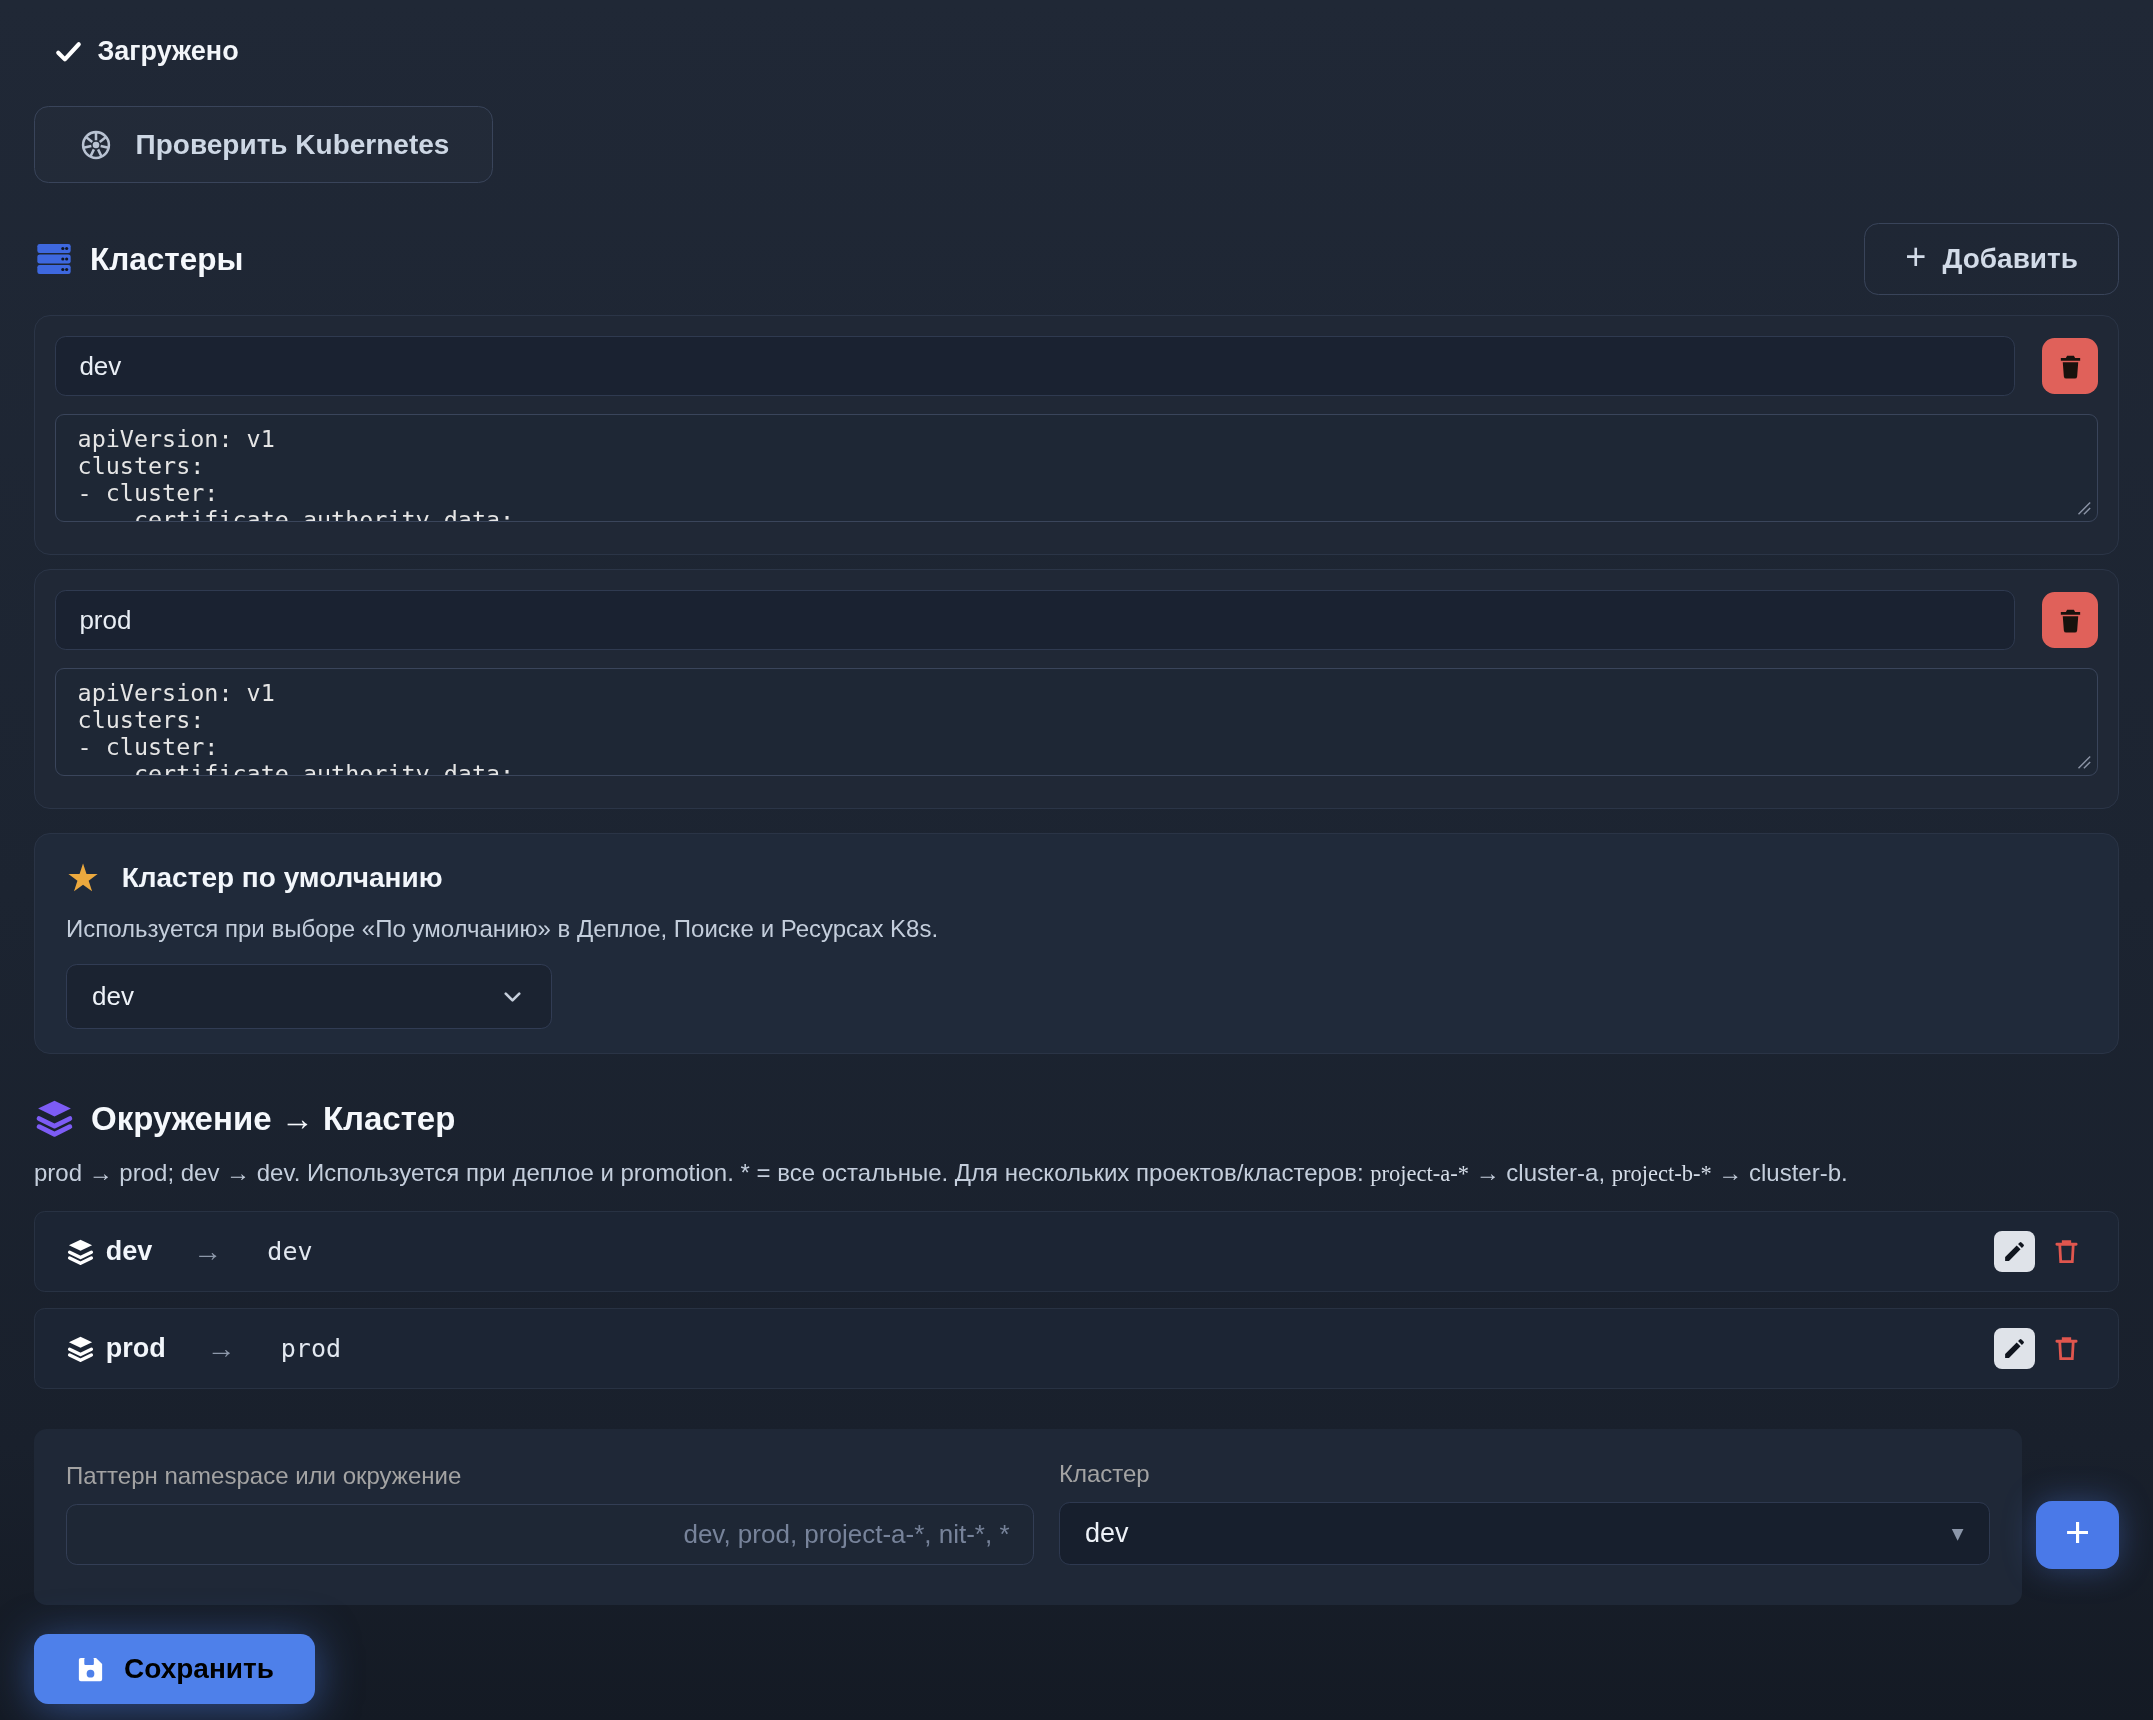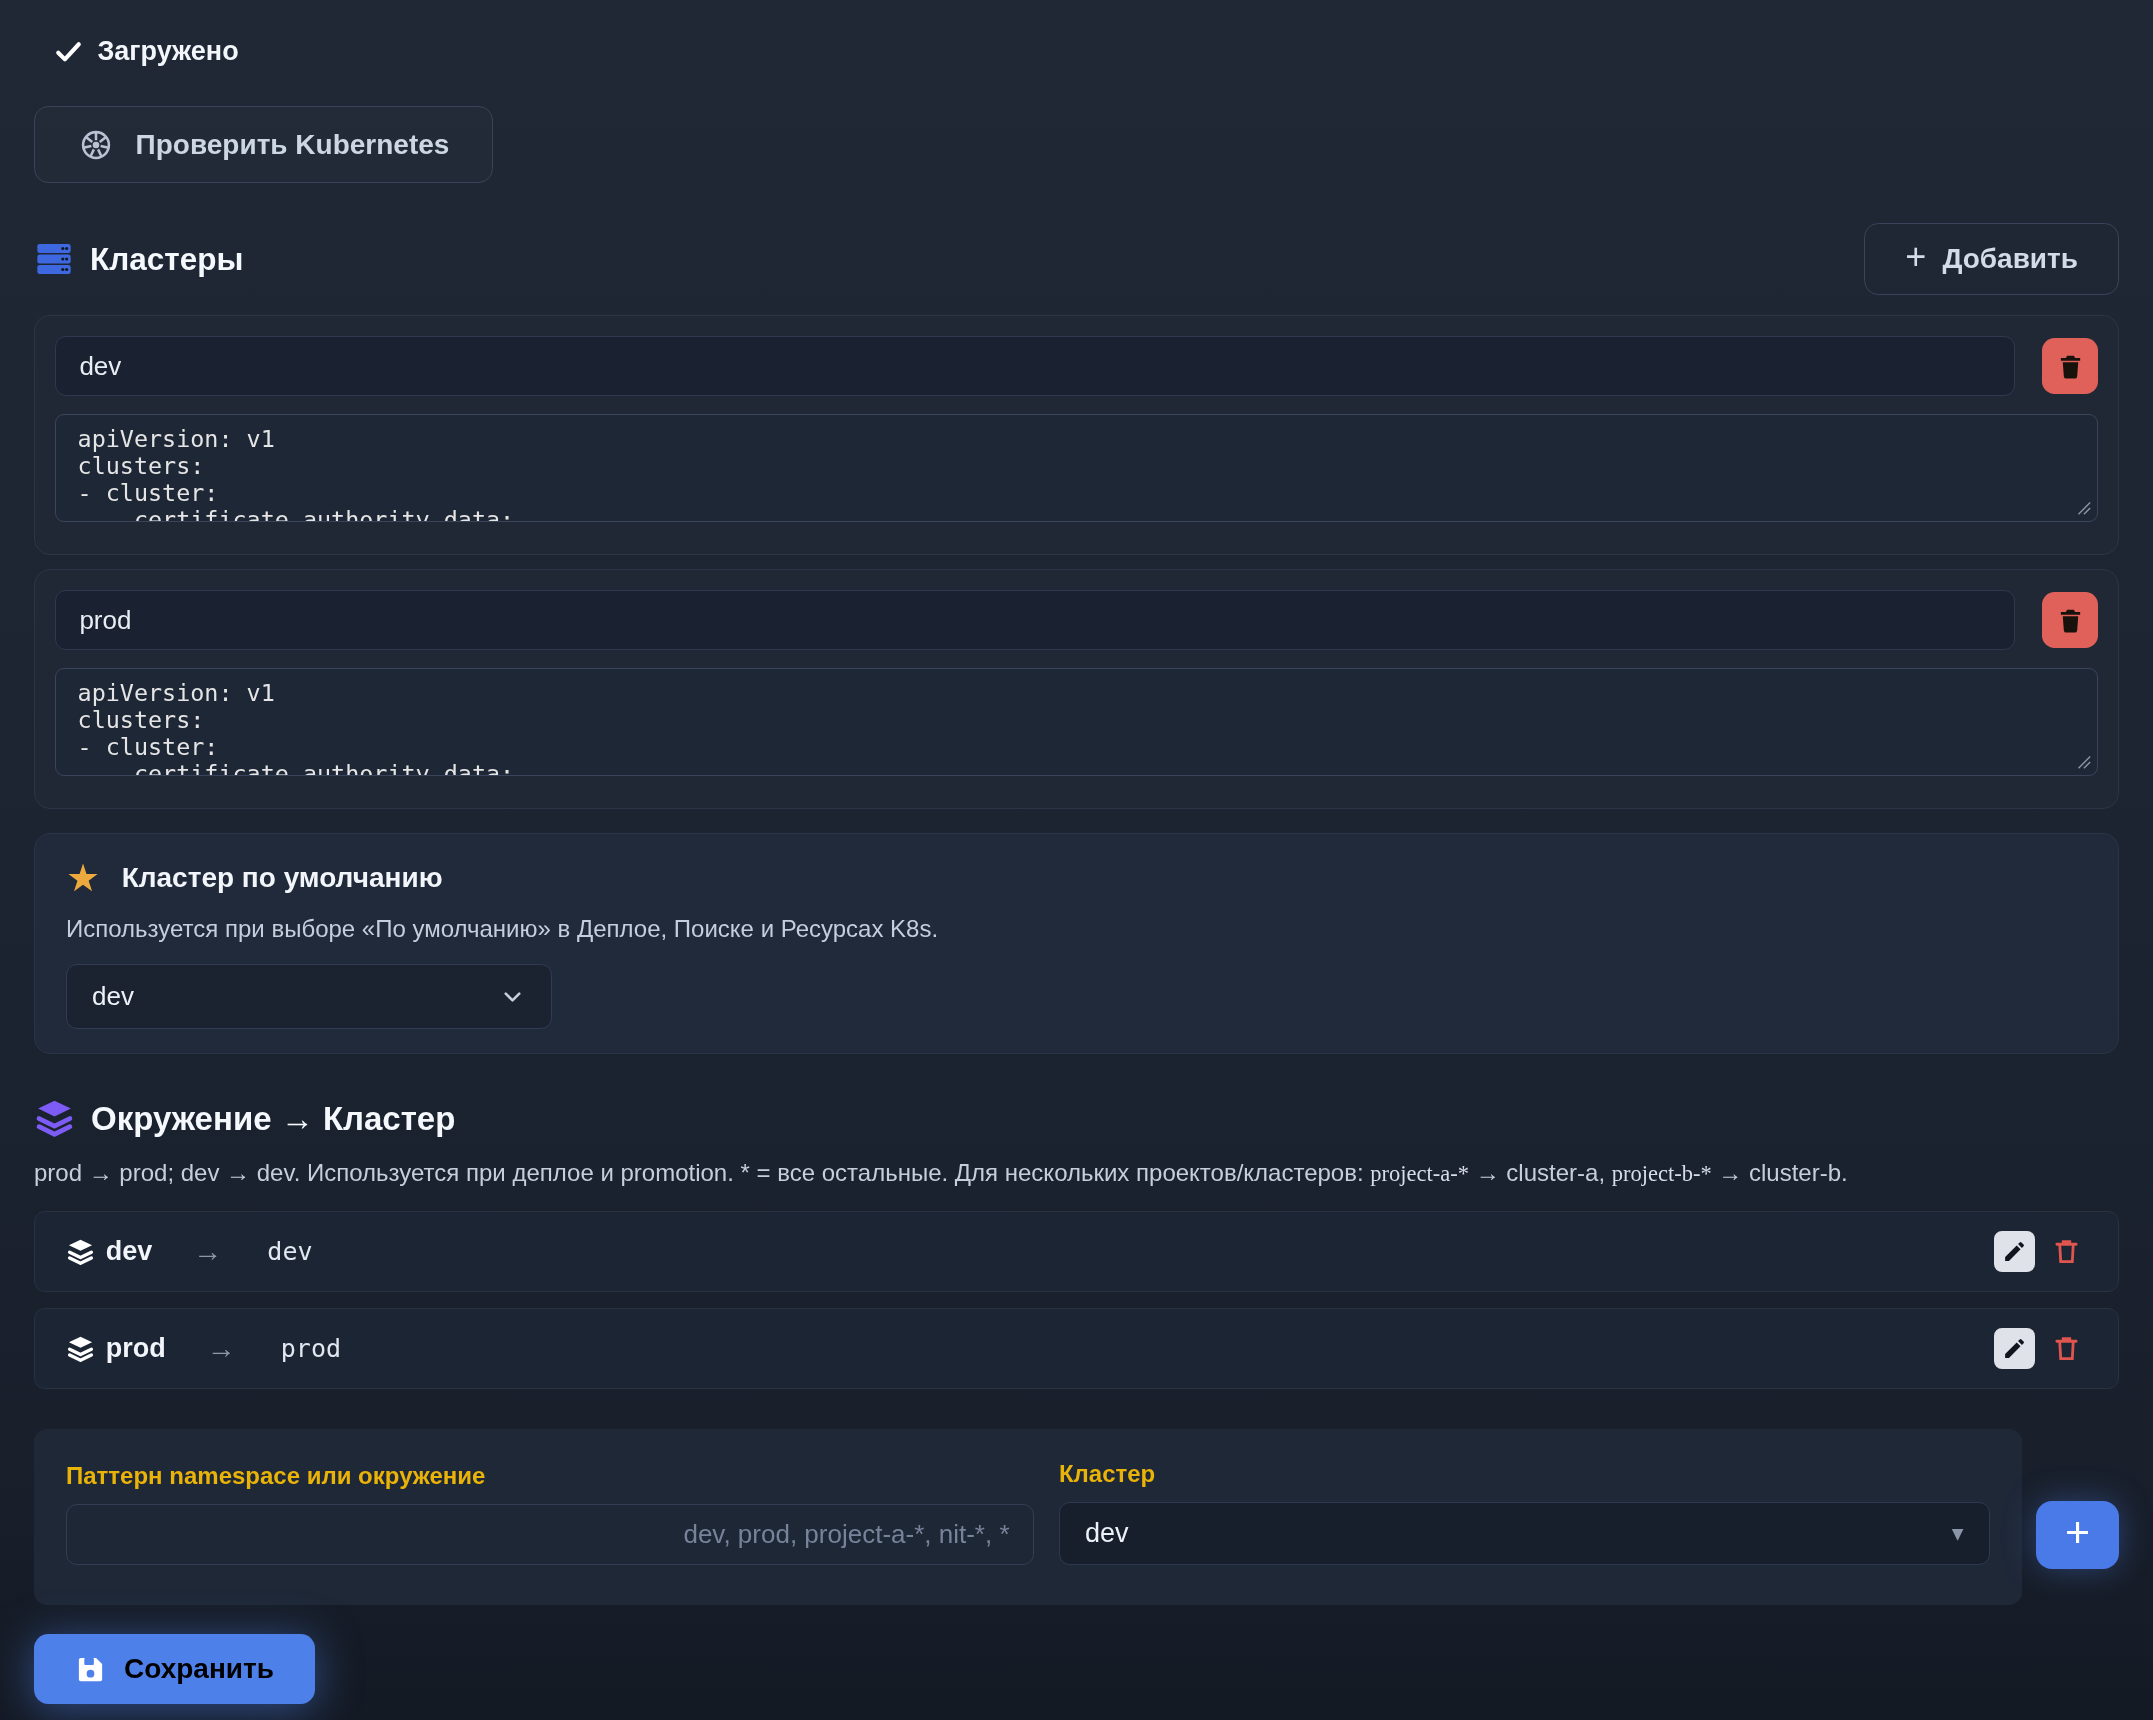--- a/index.html
+++ b/index.html
@@ -57,21 +57,21 @@
   .map-actions{margin-left:auto;display:flex;align-items:center;gap:10.8px;}
   .edit-btn{width:41px;height:41px;background:#dfe3e9;border-radius:8px;display:flex;align-items:center;
     justify-content:center;border:none;cursor:pointer;}
   .row-del-btn{width:41px;height:41px;background:transparent;border:none;display:flex;align-items:center;
     justify-content:center;cursor:pointer;}
 
   .form-row{display:flex;align-items:flex-end;gap:14.4px;margin-top:40px;}
   .form-card{flex:1;background:#1f2837;border-radius:12.6px;padding:31px 32px 40px;display:flex;gap:25px;align-items:flex-end;}
   .form-col-left{flex:1.04;}
   .form-col-right{flex:1;}
-  .form-label{font-size:24px;color:#eab308;font-weight:700;margin-bottom:14.4px;display:block;}
+  .form-label{font-size:24px;color:#a3a3a3;font-weight:400;margin-bottom:14.4px;display:block;}
   .pattern-input{width:100%;box-sizing:border-box;height:61px;background:#1e2735;border:0.9px solid #333e55;
     border-radius:10.8px;color:#e9eef5;font-size:26px;padding:0 23.4px;font-family:inherit;outline:none;text-align:right;}
   .pattern-input::placeholder{color:#77839a;}
   .cluster-select{height:63px;background:#171f2d;border:0.9px solid #2e3950;border-radius:10.8px;display:flex;
     align-items:center;justify-content:space-between;padding:0 25px;font-size:27px;cursor:pointer;box-sizing:border-box;}
   .tri{color:#8b96a9;font-size:23.4px;line-height:1;}
   .plus-btn{width:83px;height:68px;border-radius:16px;border:none;background:#4a79e8;color:#fff;font-size:43px;
     font-weight:500;display:flex;align-items:center;justify-content:center;margin-bottom:36px;cursor:pointer;
     box-shadow:0 0 32px rgba(86,134,245,.35);}
   .plus-btn span{margin-top:-4.5px;}

